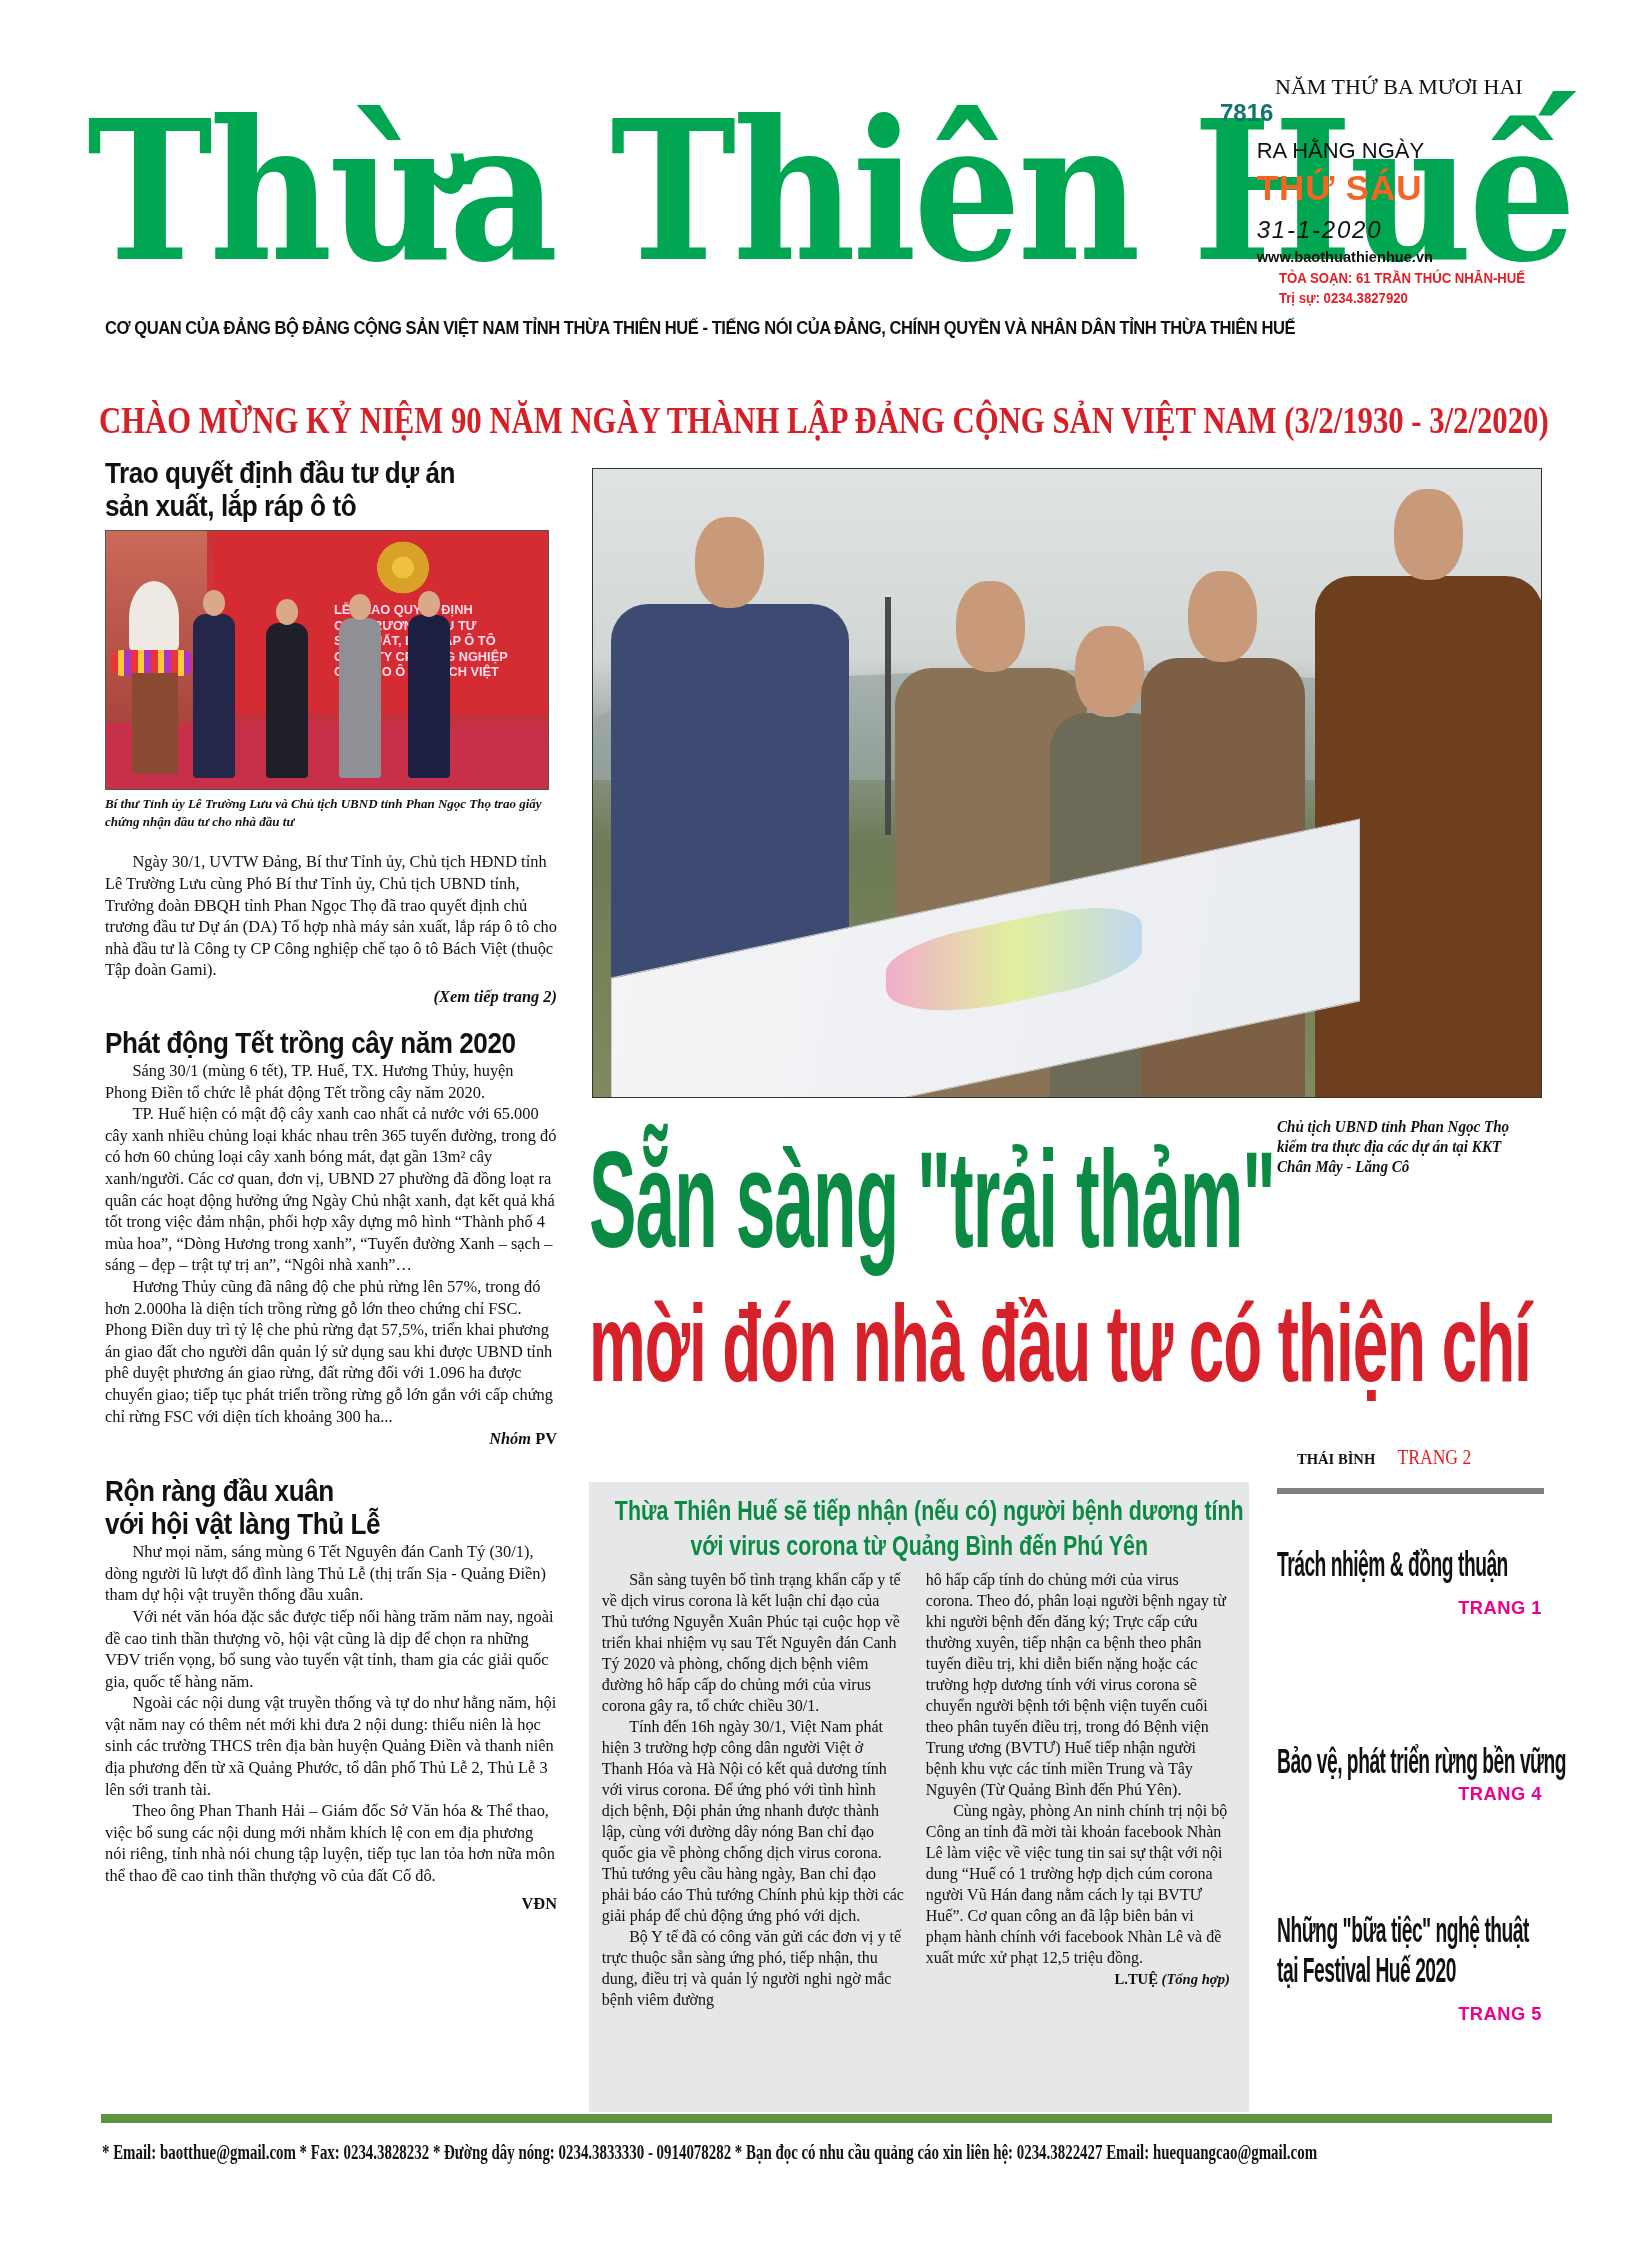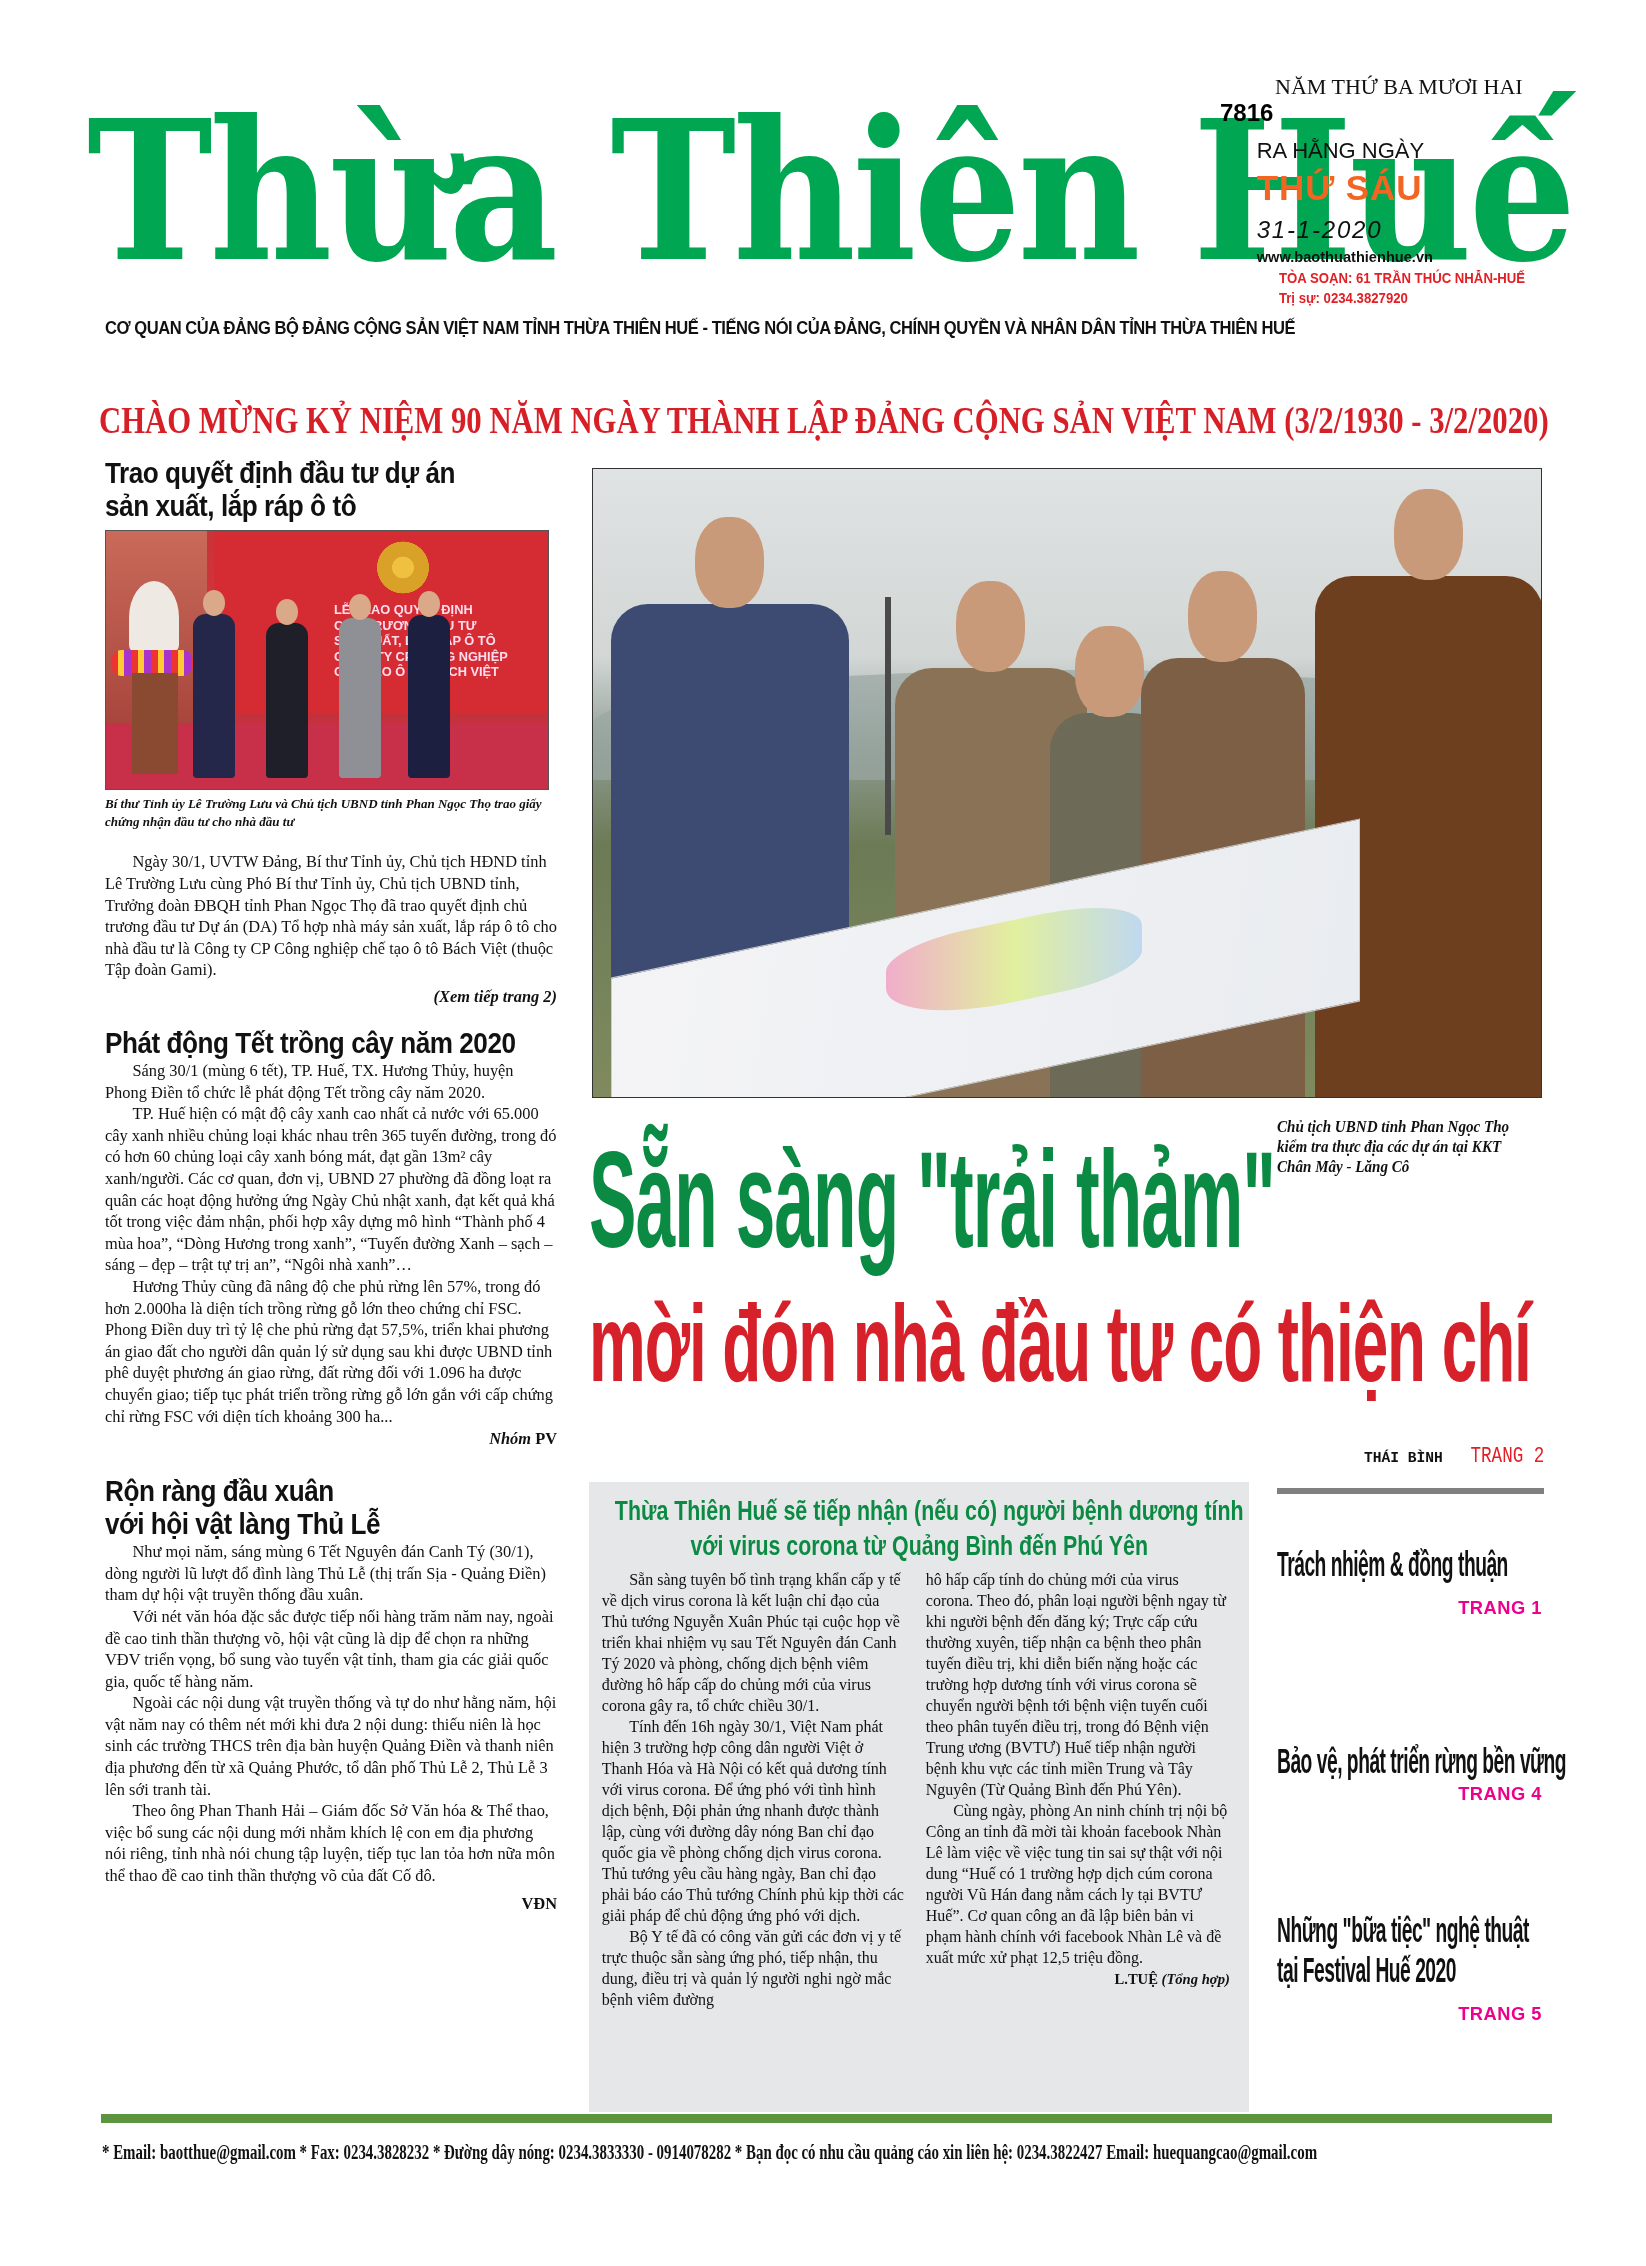--- a/index.html
+++ b/index.html
@@ -16,21 +16,21 @@
     transform: scaleX(0.88); transform-origin: left center; white-space: nowrap;
   }
   .tagline {
     left: 105px; top: 318px; width: 1170px;
     font-family: "Liberation Sans", sans-serif; font-weight: bold; font-size: 18px;
     letter-spacing: -0.5px; white-space: nowrap; transform: scaleX(0.92); transform-origin: left;
   }
 
   .info-box { left: 1275px; top: 73px; width: 274px; text-align: left; }
   .info-year { font-family: "Liberation Serif", serif; font-size: 22px; line-height: 27.4px; }
-  .info-issue { font-family: "Liberation Sans", sans-serif; font-weight: bold; font-size: 24px; color: #000000; line-height: 25.6px; margin-left: -55px; }
+  .info-issue { font-family: "Liberation Sans", sans-serif; font-weight: bold; font-size: 24px; color: #0f766e; line-height: 25.6px; margin-left: -55px; }
   .info-daily { font-family: "Liberation Sans", sans-serif; font-size: 22px; margin-top: 11px; line-height: 27.4px; margin-left: -18.3px; }
   .info-weekday { font-family: "Liberation Sans", sans-serif; font-weight: bold; font-size: 35px; color: #f26522; line-height: 40px; margin-top: 3.7px; margin-left: -18.3px; letter-spacing: 0.9px; }
   .info-date { font-family: "Liberation Sans", sans-serif; font-size: 24px; letter-spacing: 1.8px; line-height: 29px; margin-top: 7px; margin-left: -18.3px; font-style: italic; }
   .info-web { font-family: "Liberation Sans", sans-serif; font-weight: bold; font-size: 14.6px; line-height: 22px; margin-top: 1.8px; margin-left: -18.3px; }
   .info-address, .info-office { font-family: "Liberation Sans", sans-serif; font-weight: bold; font-size: 15.5px; color: #e31e24; line-height: 20px; transform: scaleX(0.85); margin-left: -18.3px; }
 
   .banner {
     left: 99px; top: 399px; width: 1453px;
     font-family: "Liberation Serif", serif; font-weight: bold; color: #d71f27;
     font-size: 37px; white-space: nowrap; transform: scaleX(0.83); transform-origin: left center;
@@ -92,21 +92,21 @@
     transform: scaleX(0.92); transform-origin: left;
   }
 
   .headline {
     left: 589px; width: 969px; font-family: "Liberation Sans", sans-serif; font-weight: bold;
     white-space: nowrap; transform-origin: left top;
   }
   .headline-1 { top: 1122px; font-size: 137px; line-height: 155px; color: #0b8a43; transform: scaleX(0.52); letter-spacing: -1.8px; }
   .headline-2 { top: 1279px; font-size: 110px; line-height: 128px; color: #d6202a; transform: scaleX(0.58); letter-spacing: -1.8px; }
 
-  .author-line { left: 1297px; top: 1444px; width: 247px; text-align: right; white-space: nowrap; font-family: Liberation Mono, monospace; }
+  .author-line { left: 1297px; top: 1444px; width: 247px; white-space: nowrap; }
   .author-name { font-weight: bold; font-size: 14.6px; }
   .author-page { font-size: 22px; color: #e31e24; font-weight: normal; transform: scaleX(0.8); display: inline-block; transform-origin: right; }
 
   
   .graybox { left: 589px; top: 1482px; width: 660px; height: 630px; background: #e6e7e8; padding: 11px 12.8px 0 12.8px; }
   .gb-title {
     text-align: center; font-family: "Liberation Sans", sans-serif; font-weight: bold; color: #0b8a43;
     font-size: 27.4px; line-height: 35px; transform: scaleX(0.78); transform-origin: center; white-space: nowrap; margin-left: -73px; margin-right: -73px;
   }
   .gb-cols { display: flex; gap: 20px; margin-top: 5.5px; }

